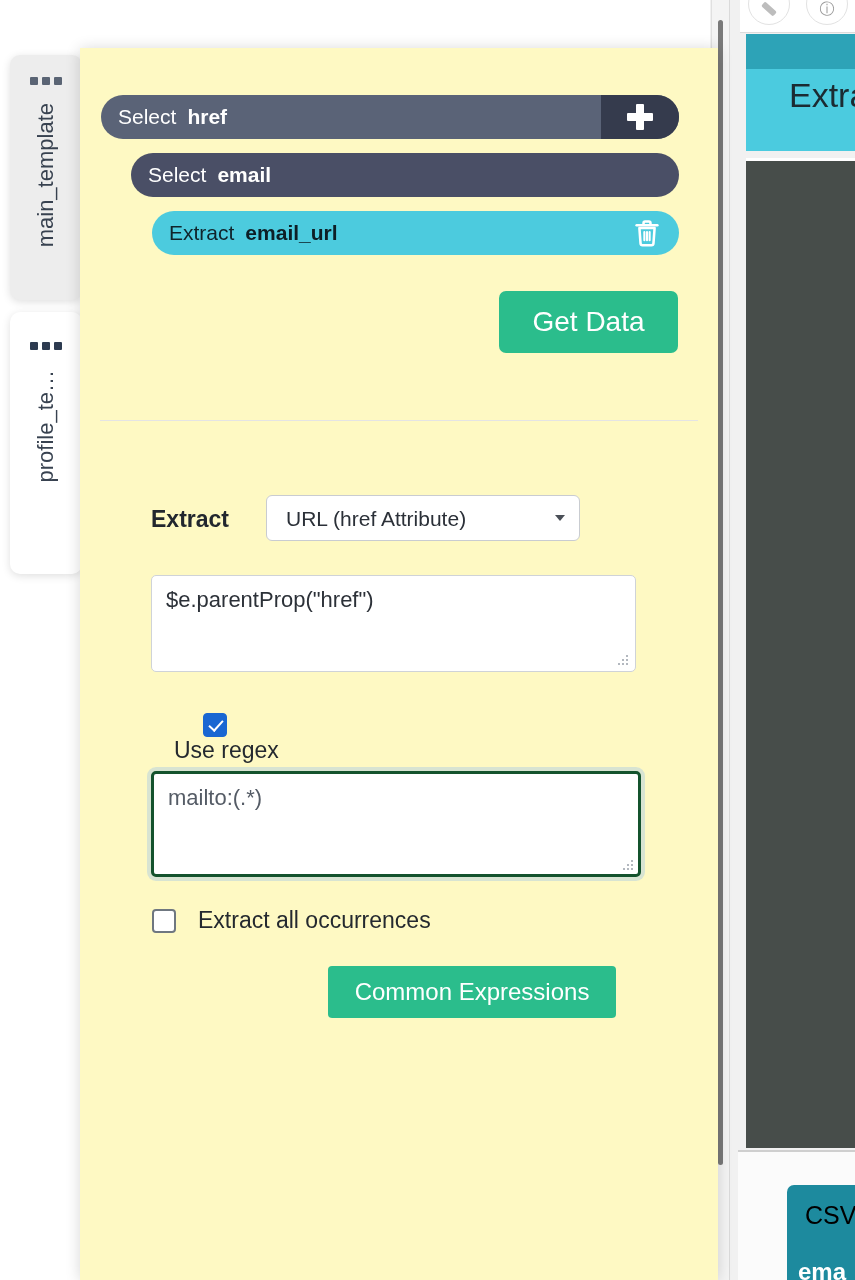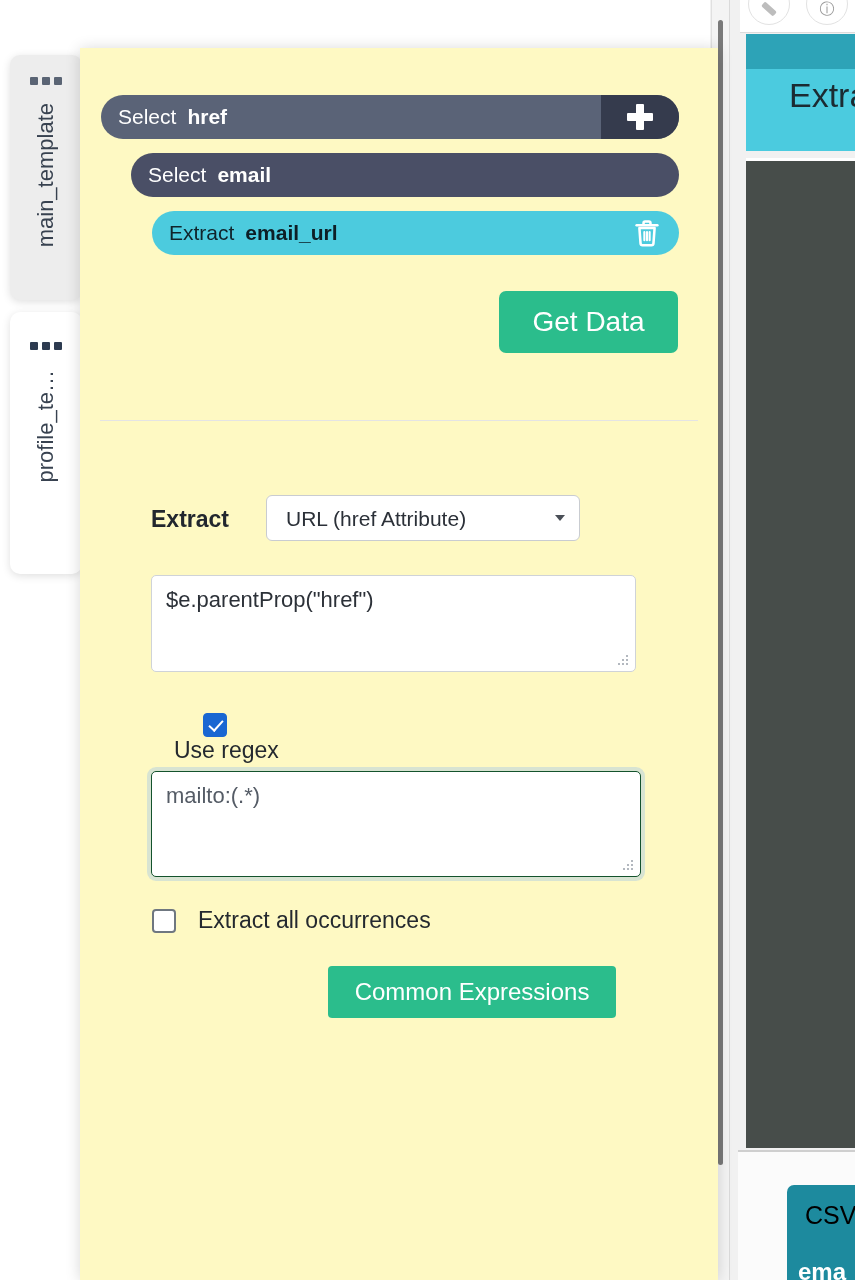--- a/index.html
+++ b/index.html
@@ -346,21 +346,21 @@
   }
   #expr-wrap {
     left: 71px; top: 527px;
     width: 485px; height: 97px;
   }
   #regex-wrap {
     left: 71px; top: 723px;
     width: 490px; height: 106px;
   }
   #regex-wrap .ta {
-    border: 1px solid #14532d;
+    border: 3px solid #14532d;
     box-shadow: 0 0 0 4px rgba(120,175,250,0.28);
     color: #555c66;
   }
   .grip {
     position: absolute;
     right: 8px; bottom: 7px;
     width: 12px; height: 12px;
     pointer-events: none;
   }
   .grip i {

